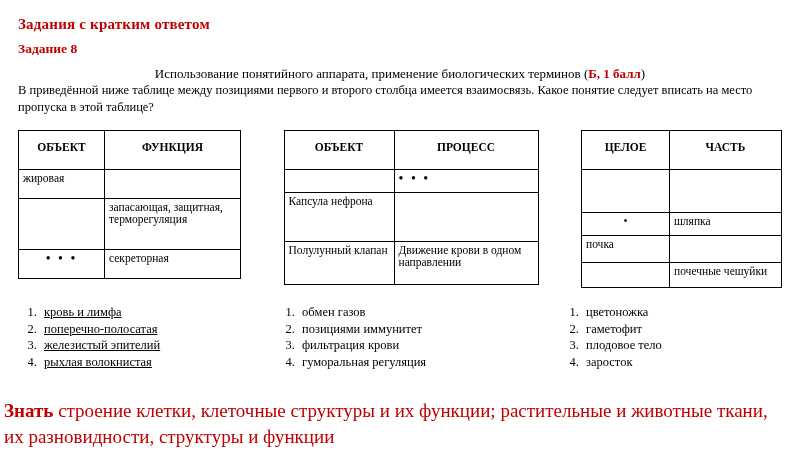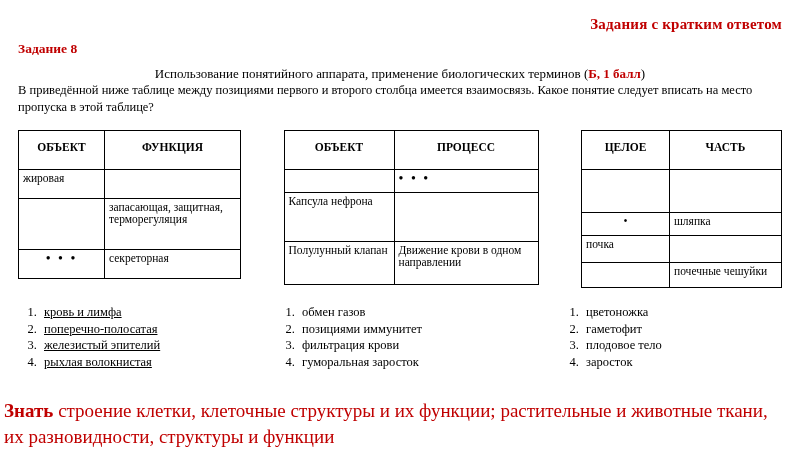--- a/index.html
+++ b/index.html
@@ -16,21 +16,21 @@
     position: relative;
   }
   .page {
     width: 800px;
     height: 450px;
     position: relative;
     box-sizing: border-box;
     padding: 10px 18px 0 18px;
   }
   .title-main {
-    text-align: right;
+    text-align: left;
     font-weight: bold;
     font-size: 15px;
     color: #c00000;
     margin-top: 6px;
     letter-spacing: 0.2px;
   }
   .title-sub {
     text-align: left;
     font-weight: bold;
     font-size: 13.5px;
@@ -230,21 +230,21 @@
       <li>кровь и лимфа</li>
       <li>поперечно-полосатая</li>
       <li>железистый эпителий</li>
       <li>рыхлая волокнистая</li>
     </ol>
 
     <ol class="answers col-b">
       <li>обмен газов</li>
       <li>позициями иммунитет</li>
       <li>фильтрация крови</li>
-      <li>гуморальная заросток</li>
+      <li>гуморальная регуляция</li>
     </ol>
 
     <ol class="answers col-c">
       <li>цветоножка</li>
       <li>гаметофит</li>
       <li>плодовое тело</li>
       <li>заросток</li>
     </ol>
 
   </div>

